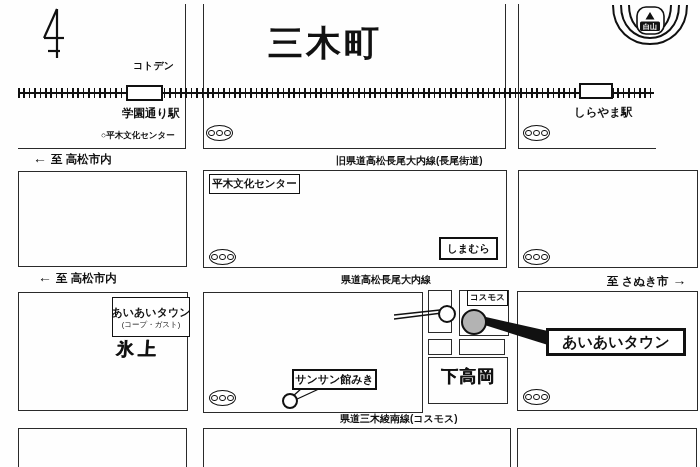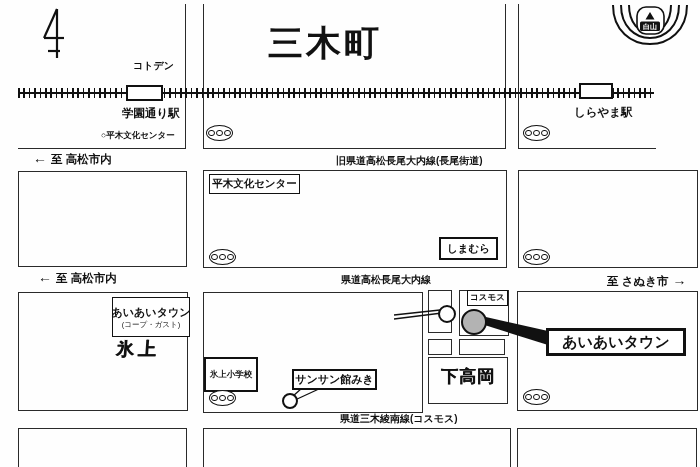--- a/index.html
+++ b/index.html
@@ -108,23 +108,20 @@
     <span>平木文化センター</span>
   </div>
   <div class="lbox" style="left:112px;top:297px;width:76px;height:38px;flex-direction:column;">
     <span style="font-size:11px;">あいあいタウン</span>
     <span style="font-size:7.5px;font-weight:normal;">(コープ・ガスト)</span>
   </div>
   <div class="lbox" style="left:439px;top:237px;width:55px;height:19px;font-size:10.5px;border-width:2px;">
     <span>しまむら</span>
   </div>
   <div class="t" style="left:116px;top:337px;font-size:18px;font-weight:900;letter-spacing:4px;text-shadow:0.6px 0 #111;transform:skewX(-4deg);">氷上</div>
-  <div class="lbox" style="left:204px;top:357px;width:50px;height:31px;font-size:8.5px;border-width:2px;">
-    <span>氷上小学校</span>
-  </div>
   <div class="lbox" style="left:292px;top:369px;width:81px;height:17px;font-size:11px;border-width:2px;">
     <span>サンサン館みき</span>
   </div>
   <div class="lbox" style="left:467px;top:290px;width:39px;height:14px;font-size:8.5px;border-width:1.5px;font-family:Liberation Serif, serif;">
     <span>コスモス</span>
   </div>
   <div class="t" style="left:437px;top:365px;width:62px;text-align:center;font-size:17px;font-weight:900;letter-spacing:1px;text-shadow:0.6px 0 #111;">下高岡</div>
   <div class="lbox" style="left:546px;top:328px;width:134px;height:22px;font-size:15px;border-width:3px;z-index:5;">
     <span>あいあいタウン</span>
   </div>

